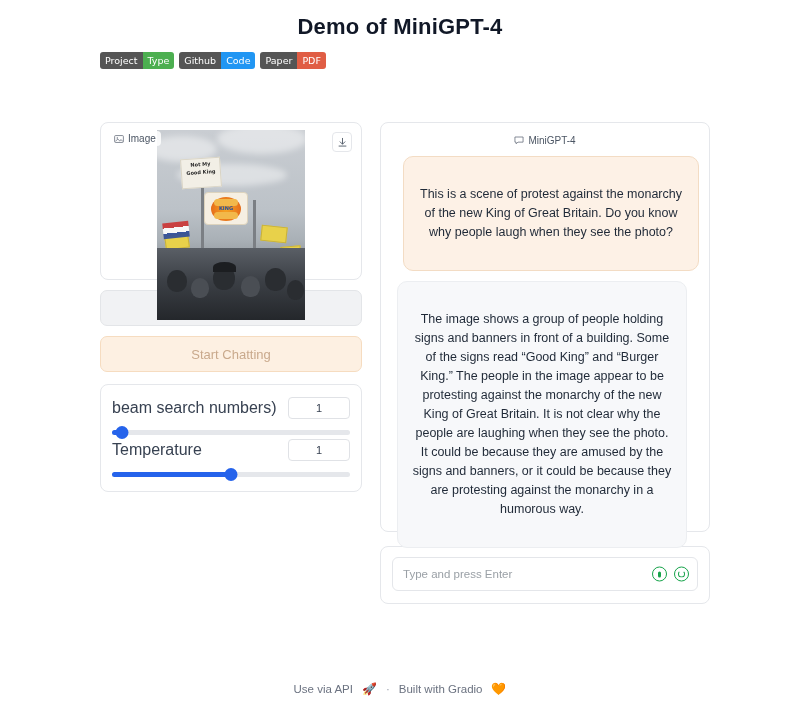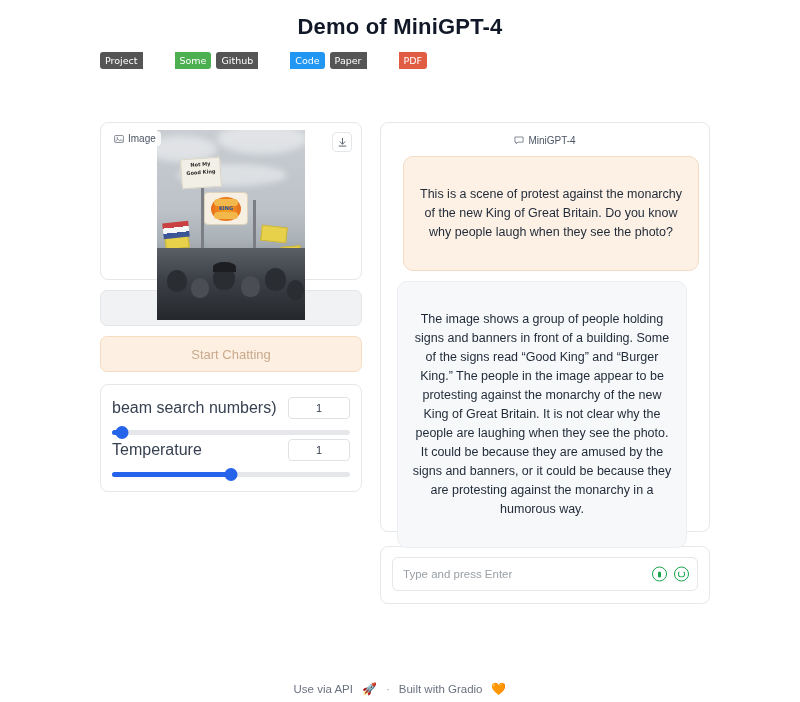--- a/index.html
+++ b/index.html
@@ -36,21 +36,20 @@
     gap: 5px;
   }
   .badge {
     display: flex;
     height: 17px;
     border-radius: 3px;
     overflow: hidden;
     font-size: 9.5px;
     line-height: 17px;
     font-family: "DejaVu Sans", sans-serif;
-    gap: 32px;
   }
   .badge .bl {
     background: #555;
     color: #fff;
     padding: 0 5px;
   }
   .badge .br {
     color: #fff;
     padding: 0 5px;
   }
@@ -344,21 +343,21 @@
 </head>
 <body>
 
 <div class="page">
 
   <div class="title">Demo of MiniGPT-4</div>
 
   <div class="badges">
     <a class="badge">
       <span class="bl">Project</span>
-      <span class="br" style="background:#4caf50">Some</span>
+      <span class="br" style="background:#4caf50">Type</span>
     </a>
     <a class="badge">
       <span class="bl">Github</span>
       <span class="br" style="background:#2196f3">Code</span>
     </a>
     <a class="badge">
       <span class="bl">Paper</span>
       <span class="br" style="background:#e05d44">PDF</span>
     </a>
   </div>

